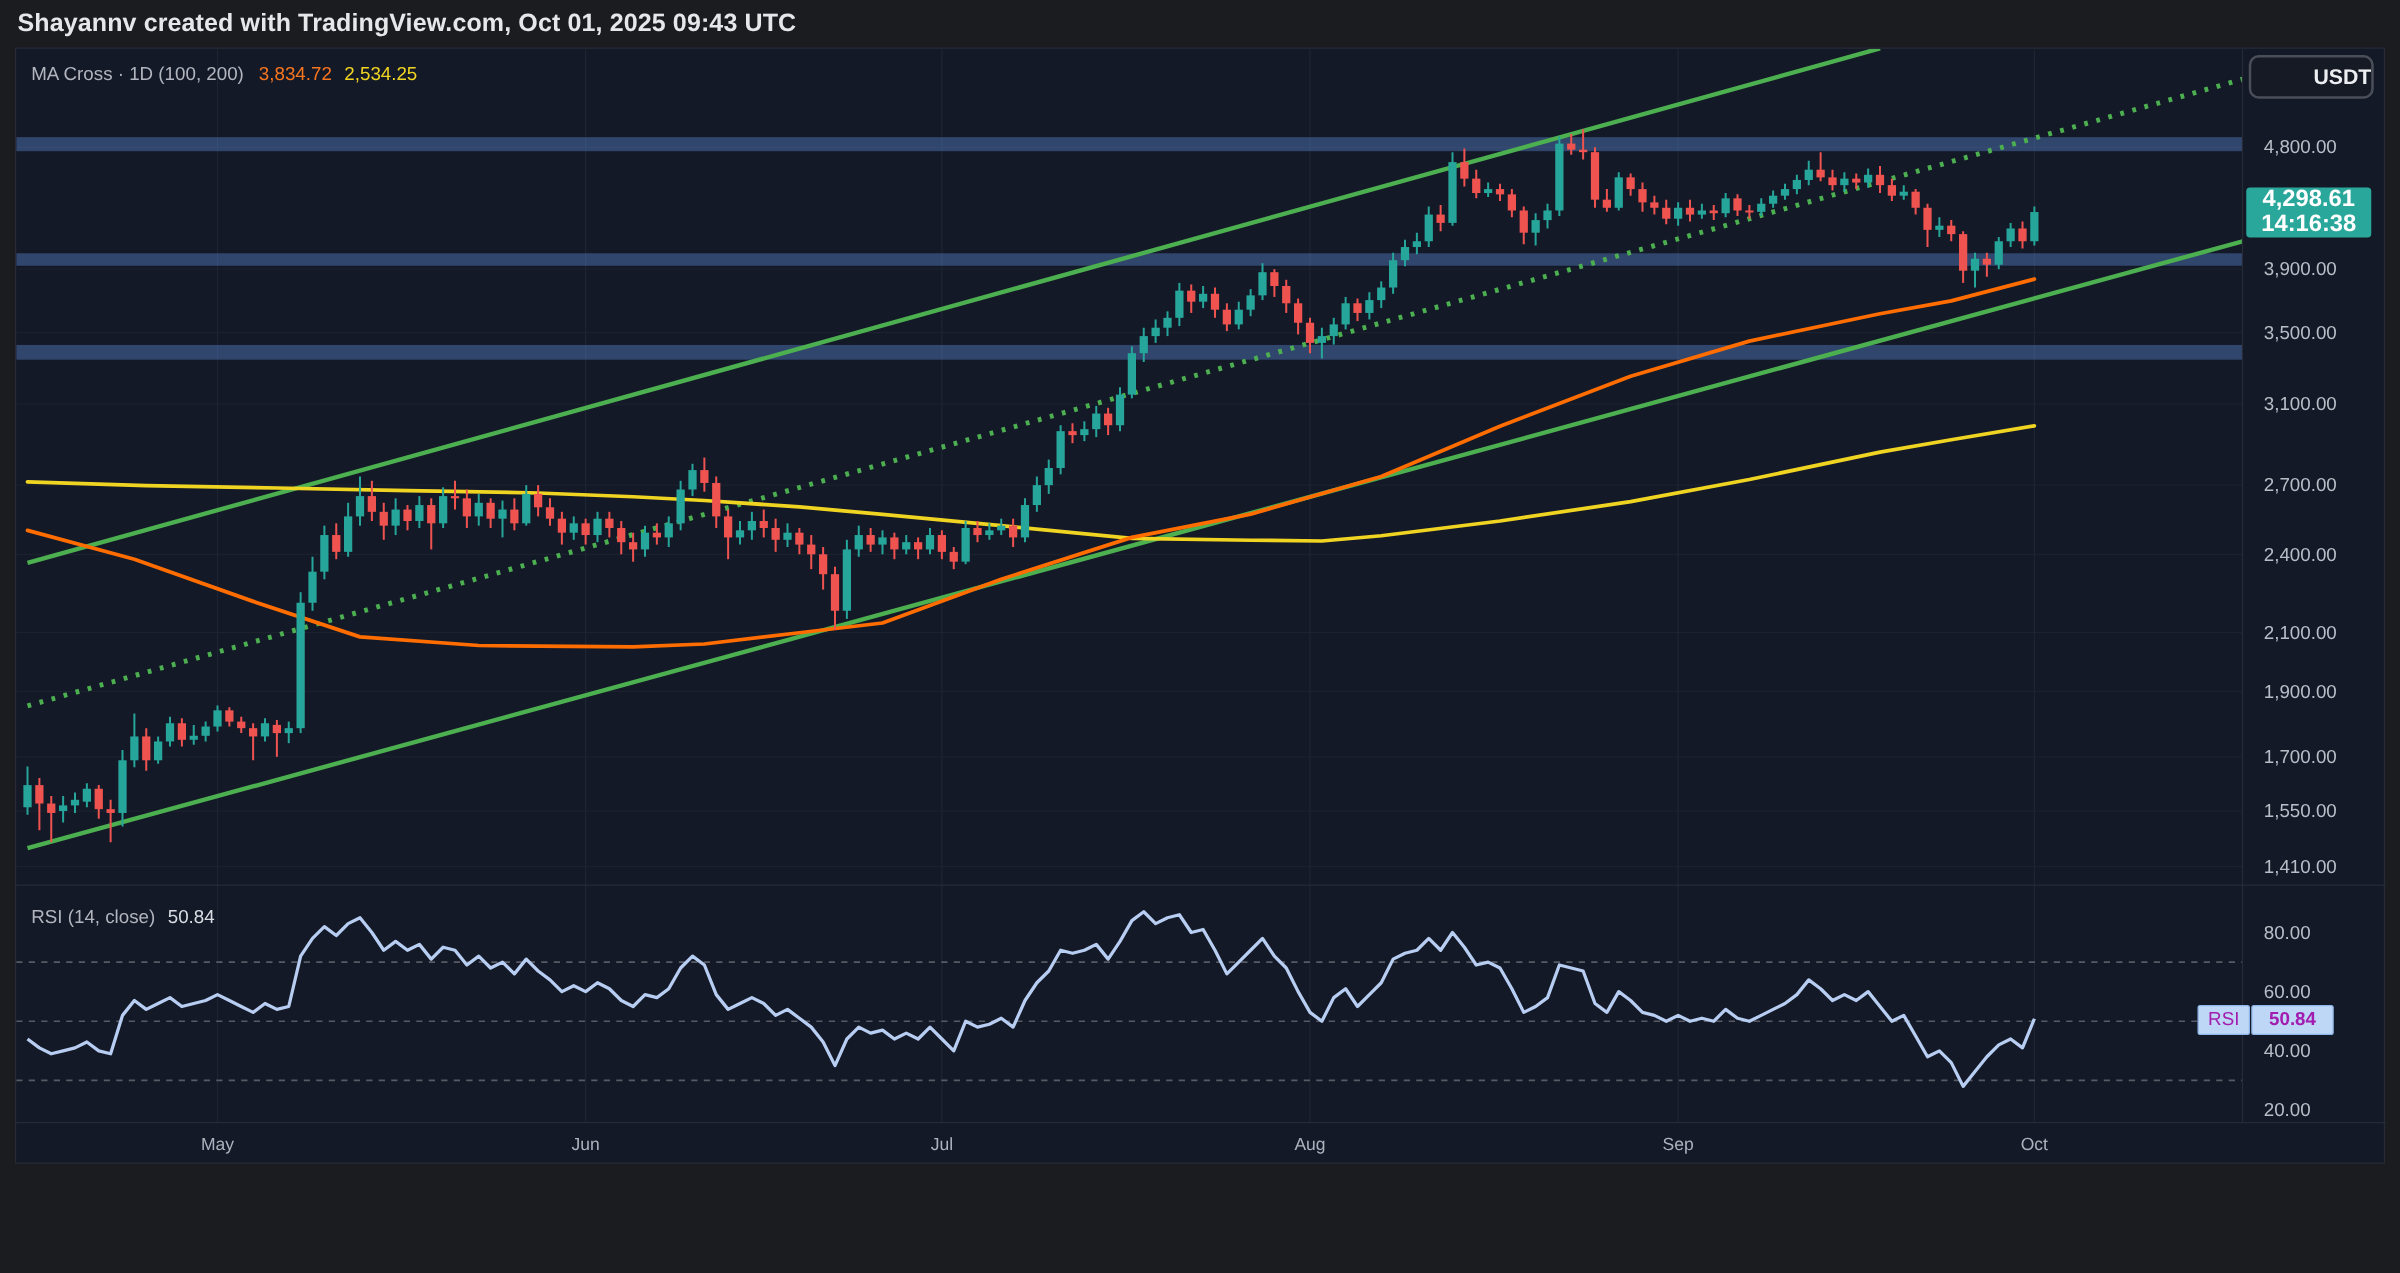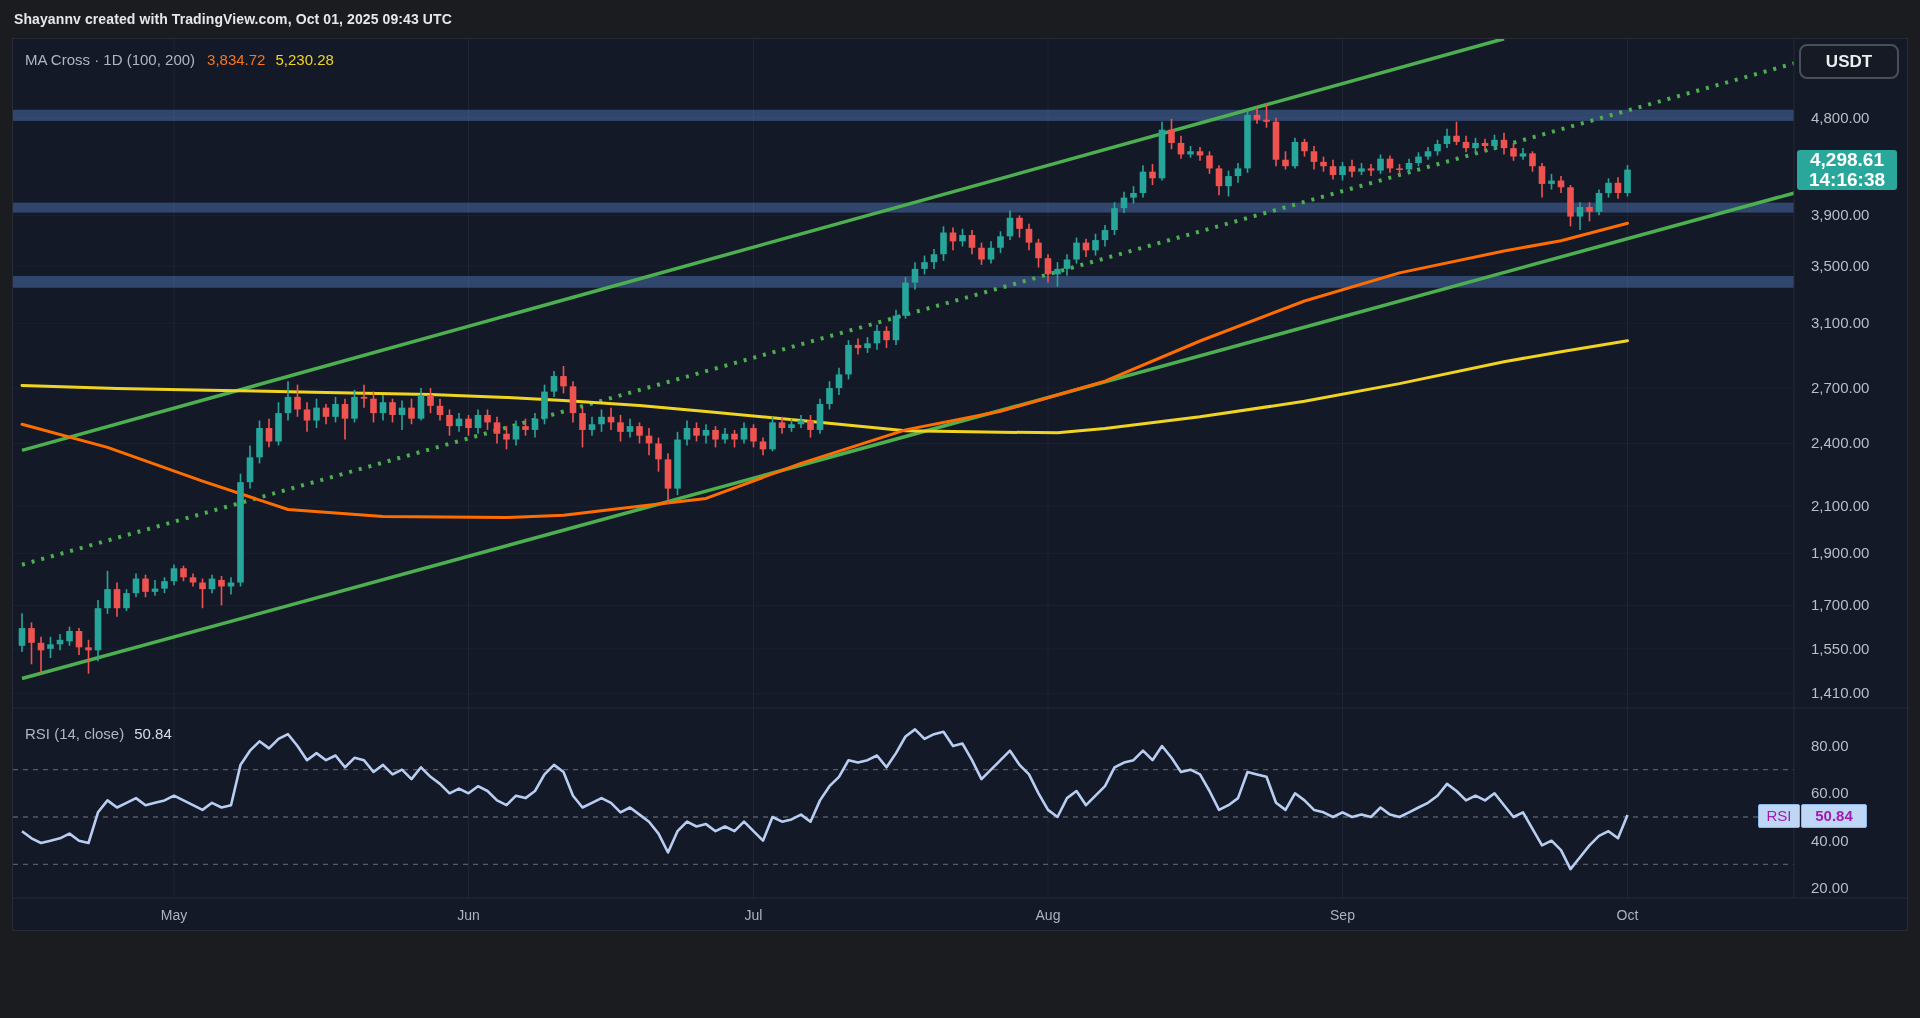--- a/index.html
+++ b/index.html
@@ -1,28 +1,28 @@
 <!DOCTYPE html>
 <html><head>
 <meta charset="utf-8">
 <style>
   html,body{margin:0;padding:0;background:#1b1c20;}
   .page{position:relative;width:1920px;height:1018px;background:#1b1c20;overflow:hidden;
         font-family:"Liberation Sans", sans-serif;}
   .top-strip{position:absolute;left:0;top:0;width:1920px;height:38px;background:#1b1c20;}
-  .top-strip .title{position:absolute;left:14px;top:0;line-height:38px;font-size:14px;font-weight:600;color:#e6e7e9;letter-spacing:.1px;}
+  .top-strip .title{position:absolute;left:14px;top:0;line-height:38px;font-size:20px;font-weight:600;color:#e6e7e9;letter-spacing:.1px;}
   .panel{position:absolute;left:12px;top:38px;width:1896px;height:893px;background:#141927;border:1px solid #272b36;box-sizing:border-box;}
   .panel svg{position:absolute;left:0;top:0;}
   .legend-main{position:absolute;left:12px;top:12px;font-size:15px;color:#b2b5be;z-index:5;white-space:nowrap;}
   .legend-main .v100{color:#f7751e;margin-left:12px;text-align:right;}
   .legend-main .v200{color:#f0d422;margin-left:10px;}
   .legend-rsi{position:absolute;left:12px;top:686px;font-size:15px;color:#b2b5be;z-index:5;white-space:nowrap;}
   .legend-rsi .rv{color:#d9dce3;margin-left:10px;}
   .usdt-btn{position:absolute;left:1786px;top:5px;width:100px;height:35px;border:2px solid #4a4e59;border-radius:8px;
-        box-sizing:border-box;background:#161a24;color:#eceef2;font-size:17px;font-weight:700;text-align:center;line-height:31px;z-index:6;cursor:pointer;}
+        box-sizing:border-box;background:#161a24;color:#eceef2;font-size:17px;font-weight:700;text-align:right;line-height:31px;z-index:6;cursor:pointer;}
   .price-badge{position:absolute;left:1784px;width:100px;height:40px;background:#2aa79b;border-radius:3px;z-index:6;
         color:#fff;font-size:19px;font-weight:600;text-align:center;line-height:20px;}
   .rsi-badge{position:absolute;z-index:6;display:flex;font-size:15px;color:#a21caf;}
   .rsi-badge .tag{background:#bfd7f6;border:1px solid #8fb6e8;border-radius:2px;width:40px;height:22px;line-height:21px;text-align:center;margin-right:1px;}
   .rsi-badge .val{background:#bfd7f6;border:1px solid #8fb6e8;border-radius:2px;width:64px;height:22px;line-height:21px;text-align:center;font-weight:600;}
   .footer{position:absolute;left:0;top:931px;width:1920px;height:87px;background:#212227;}
   .brand{position:absolute;left:30px;top:22px;display:flex;align-items:center;}
   .brand-text{color:#eceded;font-size:29px;font-weight:700;margin-left:12px;letter-spacing:.3px;}
   .axis-text{fill:#b9bdc7;font-size:15px;font-family:"Liberation Sans", sans-serif;}
   .month-text{fill:#aeb2bc;font-size:14px;font-family:"Liberation Sans", sans-serif;}
@@ -789,21 +789,21 @@
           <text x="161" y="881" text-anchor="middle" class="month-text">May</text>
           <text x="455.5" y="881" text-anchor="middle" class="month-text">Jun</text>
           <text x="740.5" y="881" text-anchor="middle" class="month-text">Jul</text>
           <text x="1035" y="881" text-anchor="middle" class="month-text">Aug</text>
           <text x="1329.5" y="881" text-anchor="middle" class="month-text">Sep</text>
           <text x="1614.5" y="881" text-anchor="middle" class="month-text">Oct</text>
         </g>
       </svg>
 
     <div class="legend-main">
-      <span>MA Cross · 1D (100, 200)</span><span class="v100">3,834.72</span><span class="v200">5,230.28</span>
+      <span>MA Cross · 1D (100, 200)</span><span class="v100">3,834.72</span><span class="v200">2,534.25</span>
     </div>
 
     <div class="legend-rsi">
       <span>RSI (14, close)</span><span class="rv">50.84</span>
     </div>
 
     <div class="usdt-btn">USDT</div>
 
     <div class="price-badge" id="price-badge" style="top: 111px;">
       <div>4,298.61</div>

